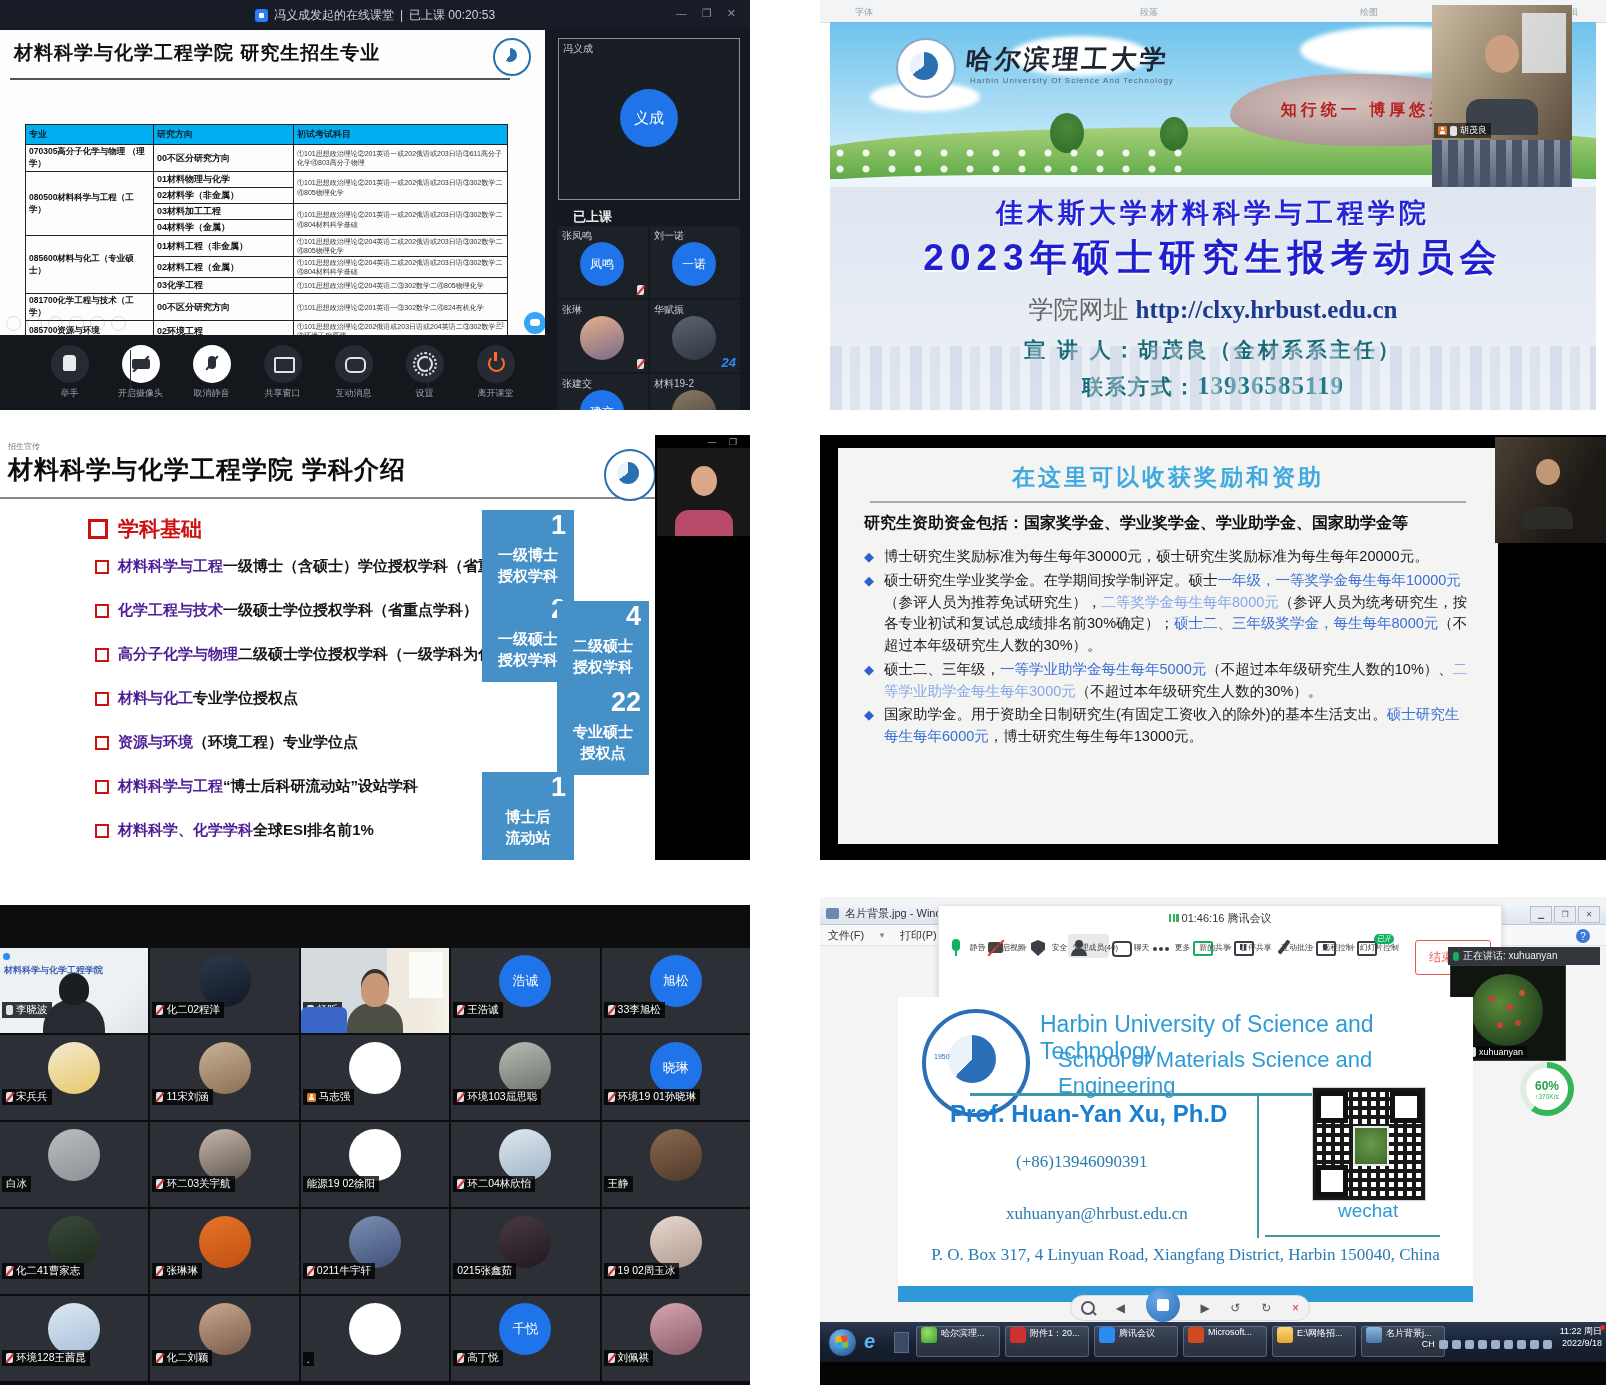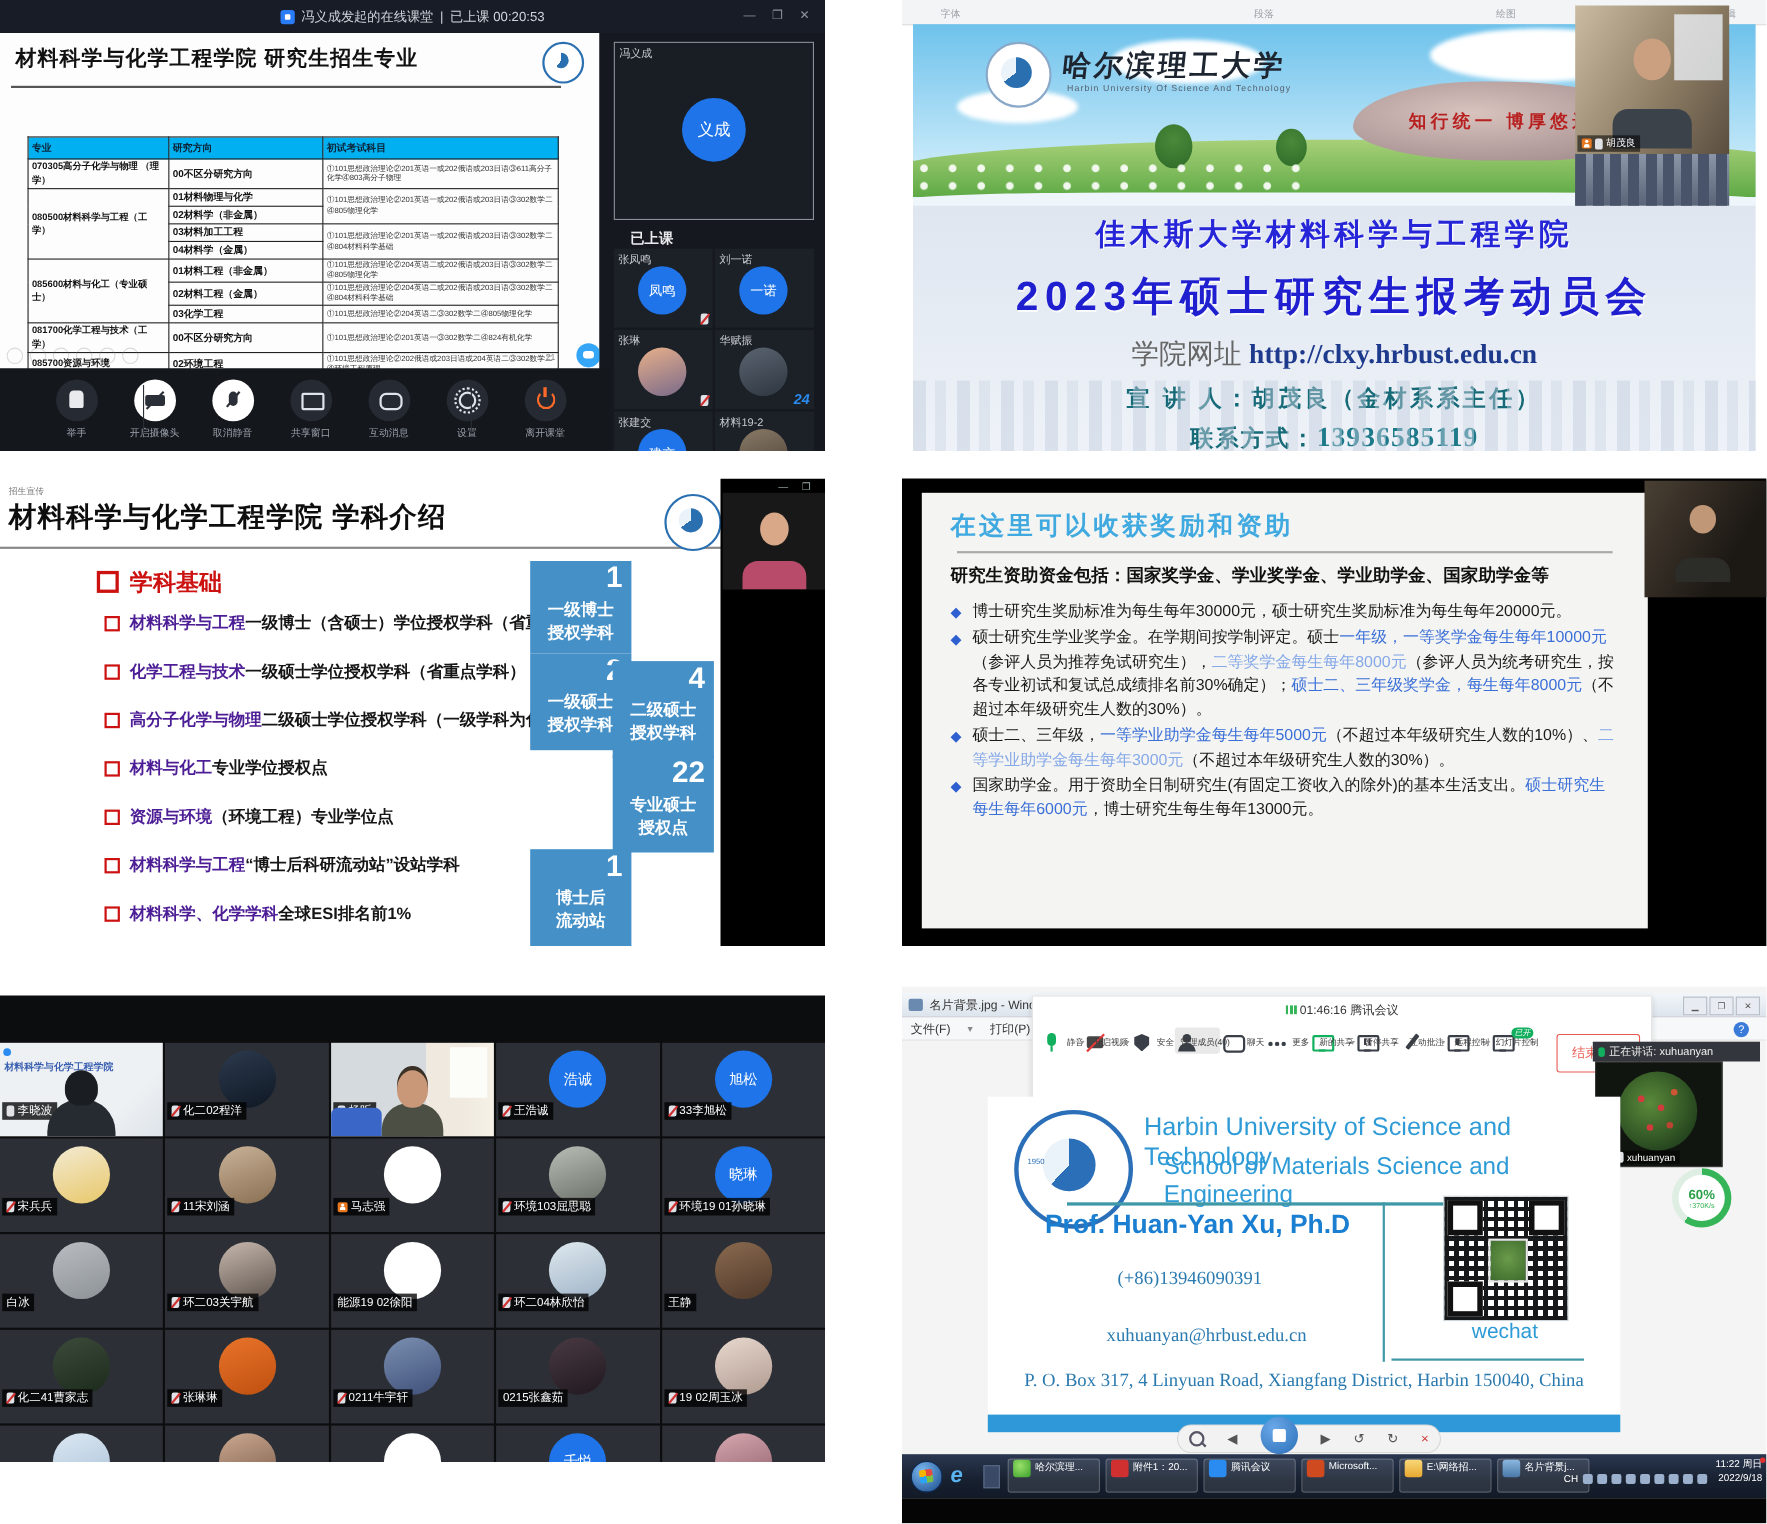--- a/index.html
+++ b/index.html
@@ -95,21 +95,21 @@
   .wavebot{position:absolute;left:0;bottom:0;width:766px;height:12px;background:#eef5fb;border-radius:50% 50% 0 0/12px}
   .stone{position:absolute;left:400px;top:52px;width:270px;height:72px;background:radial-gradient(ellipse at 40% 40%,#d8c3be,#9a8486);border-radius:46% 54% 40% 50%/60% 55% 40% 45%;display:flex;align-items:center;justify-content:center}
   .stone b{color:#b81f1f;font-size:16px;font-weight:bold;letter-spacing:4px}
   .b-logo{position:absolute;left:66px;top:16px;width:56px;height:56px;border-radius:50%;background:#fff;border:2px solid #8aa8c8}
   .b-logo::after{content:"";position:absolute;left:12px;top:12px;width:28px;height:28px;border-radius:50%;background:conic-gradient(#2a6fb0 0 65%,#eaf2fa 0)}
   .b-cn{position:absolute;left:136px;top:20px;font-size:26px;font-weight:bold;color:#1d2530;transform:skewX(-6deg);letter-spacing:3px}
   .b-en{position:absolute;left:140px;top:54px;font-size:8px;color:#55606e;letter-spacing:1px}
   .p2-body{position:absolute;left:10px;top:187px;width:766px;height:223px;background:linear-gradient(#dfe6f0,#eef2f8);text-align:center}
   .p2-body::after{content:"";position:absolute;left:0;bottom:0;width:100%;height:64px;background:repeating-linear-gradient(90deg,#bfcbdc 0 12px,transparent 12px 20px,#ccd6e4 20px 30px,transparent 30px 40px);opacity:.45}
   .p2-t1{margin-top:8px;font-size:27px;font-weight:bold;color:#2626d8;letter-spacing:4px;text-shadow:1px 1px 0 #fff}
-  .p2-t2{margin-top:14px;font-size:37px;font-weight:bold;color:#1f1fd0;letter-spacing:6px;text-shadow:1px 2px 0 #ffffffcc}
+  .p2-t2{margin-top:2px;font-size:37px;font-weight:bold;color:#1f1fd0;letter-spacing:6px;text-shadow:1px 2px 0 #ffffffcc}
   .p2-site{margin-top:10px;font-size:25px;color:#666}
   .p2-site b{color:#1e3a8c;font-family:"Liberation Serif",serif;font-weight:bold}
   .p2-speaker{margin-top:10px;font-size:21px;font-weight:bold;color:#176b78;letter-spacing:3px}
   .p2-contact{margin-top:8px;font-size:21px;font-weight:bold;color:#176b78;letter-spacing:2px}
   .p2-contact b{font-family:Liberation Serif, serif;font-size:25px;color:#1e7a8a;letter-spacing:1px}
   .p2-cam{position:absolute;left:612px;top:5px;width:140px;height:135px;background:linear-gradient(120deg,#cabba2,#8a7a62 60%,#5a4e40);overflow:hidden}
   .p2-cam .win{position:absolute;right:6px;top:8px;width:44px;height:60px;background:#e8eef2;opacity:.8}
   .person{position:absolute}
   .person::before{content:"";position:absolute;left:50%;top:0;transform:translateX(-50%);border-radius:50%}
   .person::after{content:"";position:absolute;left:50%;bottom:0;transform:translateX(-50%);border-radius:14px 14px 0 0}
@@ -135,34 +135,34 @@
   .p3-black{position:absolute;left:655px;top:0;width:95px;height:425px;background:#000}
   .p3-cam{position:absolute;left:657px;top:13px;width:93px;height:88px;background:#181818;overflow:hidden}
   .pp2::before{width:26px;height:30px;background:#d8a888}
   .pp2::after{width:58px;height:26px;background:#b84a6a}
   .p3-win{position:absolute;right:8px;top:2px;color:#9aa;font-size:9px;letter-spacing:5px}
   .p3-logo{position:absolute;left:604px;top:14px;width:48px;height:48px;border-radius:50%;border:2px solid #2a6fb0;background:#fff}
   .p3-logo::after{content:"";position:absolute;left:11px;top:11px;width:22px;height:22px;border-radius:50%;background:conic-gradient(#2a6fb0 0 65%,#eaf2fa 0)}
   
   #p4{left:820px;top:435px;width:786px;height:425px;background:#000}
   .p4-slide{position:absolute;left:18px;top:13px;width:660px;height:396px;background:#f4f4f2;color:#111;padding:0 26px;box-sizing:border-box}
-  .p4-slide h1{margin:14px 0 0;text-align:left;font-size:23px;color:#3fa9e0;letter-spacing:3px}
+  .p4-slide h1{margin:14px 0 0;text-align:center;font-size:23px;color:#3fa9e0;letter-spacing:3px}
   .p4-hr{height:2px;background:#aaa;margin:8px 6px 0}
   .p4-intro{margin-top:10px;font-size:16px;font-weight:bold}
   .p4-list{margin-top:12px}
   .fb{position:relative;padding-left:20px;font-size:14.5px;line-height:1.5;font-weight:500;margin-bottom:2px}
   .fb .dia{position:absolute;left:0;top:1px;color:#2e5fd0;font-size:13px}
   .fb .k{color:#1a1a1a}
   .fb .b{color:#3a6fd8}
   .fb .lb{color:#85a8e8}
   .p4-cam{position:absolute;left:675px;top:2px;width:111px;height:106px;background:linear-gradient(120deg,#4a4034,#1c1814 70%);overflow:hidden}
   .pp3::before{width:24px;height:26px;background:#c09878}
   .pp3::after{width:50px;height:22px;background:#2c2c28}
   
-  #p5{left:0;top:905px;width:750px;height:424px;background:#0c0d0f}
+  #p5{left:0;top:905px;width:750px;height:480px;background:#0c0d0f}
   .p5grid{position:absolute;left:0;top:43px;width:750px;height:437px;display:grid;grid-template-columns:repeat(5,1fr);grid-auto-rows:85px;gap:2px;background:#0c0d0f}
   .tile{position:relative;background:#2c3036;overflow:hidden}
   .tile .av{position:absolute;left:50%;top:7px;transform:translateX(-50%);width:52px;height:52px;font-size:13px}
   .nlab{position:absolute;left:2px;bottom:15px;max-width:146px;display:flex;align-items:center;gap:3px;background:rgba(0,0,0,.78);color:#fff;font-size:10.5px;padding:1px 4px;white-space:nowrap}
   .rec{position:absolute;left:3px;top:3px;display:flex;align-items:center;gap:3px;color:#eee;font-size:8px;z-index:3}
   .rec .dot{width:7px;height:7px;border-radius:50%;background:#2a8cf0}
   .video1{background:linear-gradient(135deg,#eef1f4 72%,#dde3e9)}
   .video1 .slidetxt{position:absolute;left:4px;top:16px;color:#3a5fb0;font-size:9px;font-weight:bold;z-index:1}
   .sil{position:absolute;z-index:2}
   .sil.s1{left:50%;bottom:0;transform:translateX(-50%);width:62px;height:34px;background:#262b31;border-radius:30px 30px 0 0}

